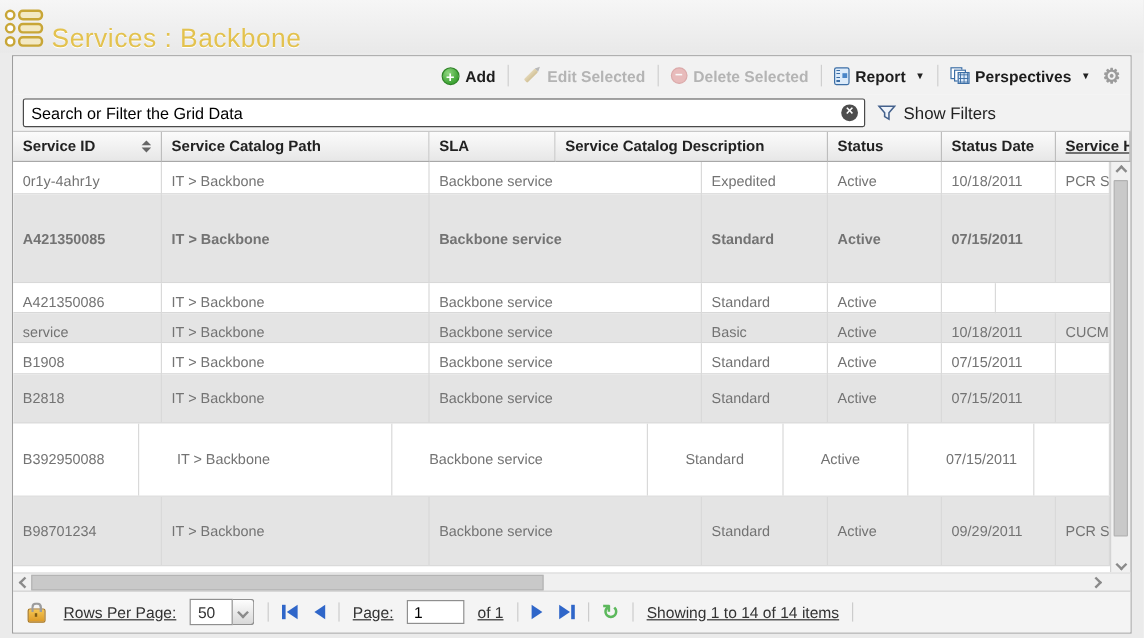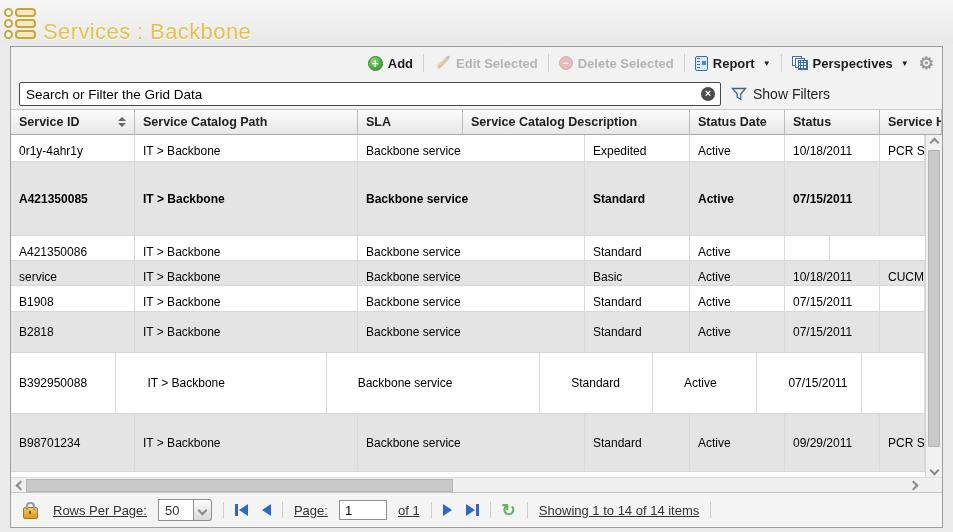--- a/index.html
+++ b/index.html
@@ -61,21 +61,21 @@
   .gh-cell{box-sizing:border-box;padding:5px 8px;font-weight:bold;font-size:12.5px;color:#222;
     background:linear-gradient(#fbfbfb,#e7e7e7);border-right:1px solid #bdbdbd;border-bottom:1px solid #a8a8a8;
     white-space:nowrap;overflow:hidden;display:flex;align-items:center;cursor:pointer;}
   .sort{display:inline-flex;flex-direction:column;gap:2px;margin-left:auto;padding-left:6px;}
   .t-up{width:0;height:0;border-left:4px solid transparent;border-right:4px solid transparent;border-bottom:4px solid #666;}
   .t-dn{width:0;height:0;border-left:4px solid transparent;border-right:4px solid transparent;border-top:4px solid #666;}
   .grid-body{flex:1 1 auto;display:flex;overflow:hidden;min-height:0;}
   .rows-col{width:914px;display:flex;flex-direction:column;background:#fff;}
   .g-row{display:flex;flex:0 0 auto;border-bottom:1px solid #d8d8d8;background:#fff;cursor:default;}
   .g-row.odd{background:#e4e4e4;}
-  .g-cell{box-sizing:border-box;padding:16px 8px;font-size:12px;color:#000000;border-right:1px solid #d9d9d9;
+  .g-cell{box-sizing:border-box;padding:16px 8px;font-size:12px;color:#737373;border-right:1px solid #d9d9d9;
     white-space:nowrap;overflow:hidden;display:flex;align-items:center;}
   .g-filler{flex:1 1 auto;background:#fff;}
 
   
   .vscroll{width:17px;background:#f1f1f1;border-left:1px solid #d4d4d4;position:relative;box-sizing:border-box;}
   .chev{display:inline-block;width:5px;height:5px;border-left:2px solid #8a8a8a;border-bottom:2px solid #8a8a8a;}
   .chev.up{transform:rotate(135deg);}
   .chev.down{transform:rotate(-45deg);}
   .chev.left{transform:rotate(45deg);}
   .chev.right{transform:rotate(-135deg);}
@@ -196,26 +196,26 @@
         <div class="gh-cell" style="width: 223px;">
           <span>Service Catalog Path</span>
         </div>
         <div class="gh-cell" style="width: 105px;">
           <span>SLA</span>
         </div>
         <div class="gh-cell" style="width: 227px;">
           <span>Service Catalog Description</span>
         </div>
         <div class="gh-cell" style="width: 95px;">
+          <span>Status</span>
+        </div>
+        <div class="gh-cell" style="width: 95px;">
           <span>Status Date</span>
         </div>
-        <div class="gh-cell" style="width: 95px;">
-          <span>Status</span>
-        </div>
-        <div class="gh-cell" style="width: 62px;">
+        <div class="gh-cell" style="width: 62px; text-decoration: underline;">
           <span>Service H</span>
         </div>
       </div>
 
     <div class="grid-body">
       <div class="rows-col">
           <div class="g-row" style="height: 26px;">
             <div class="g-cell" style="width: 124px;">0r1y-4ahr1y</div>
             <div class="g-cell" style="width: 223px;">IT &gt; Backbone</div>
             <div class="g-cell" style="width: 227px;">Backbone service</div>

